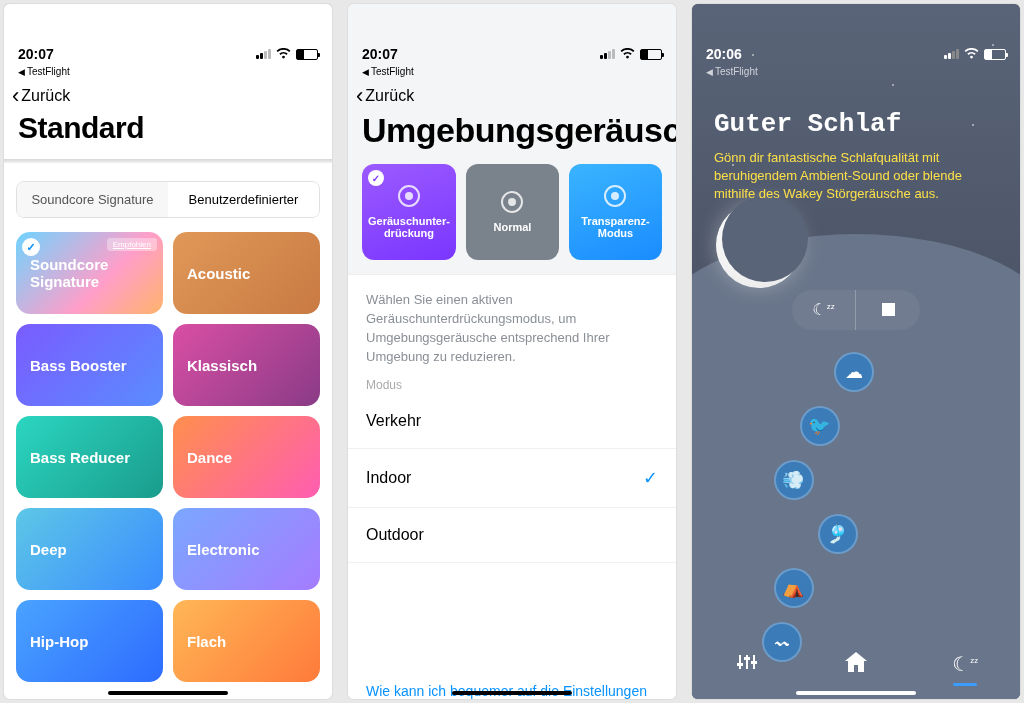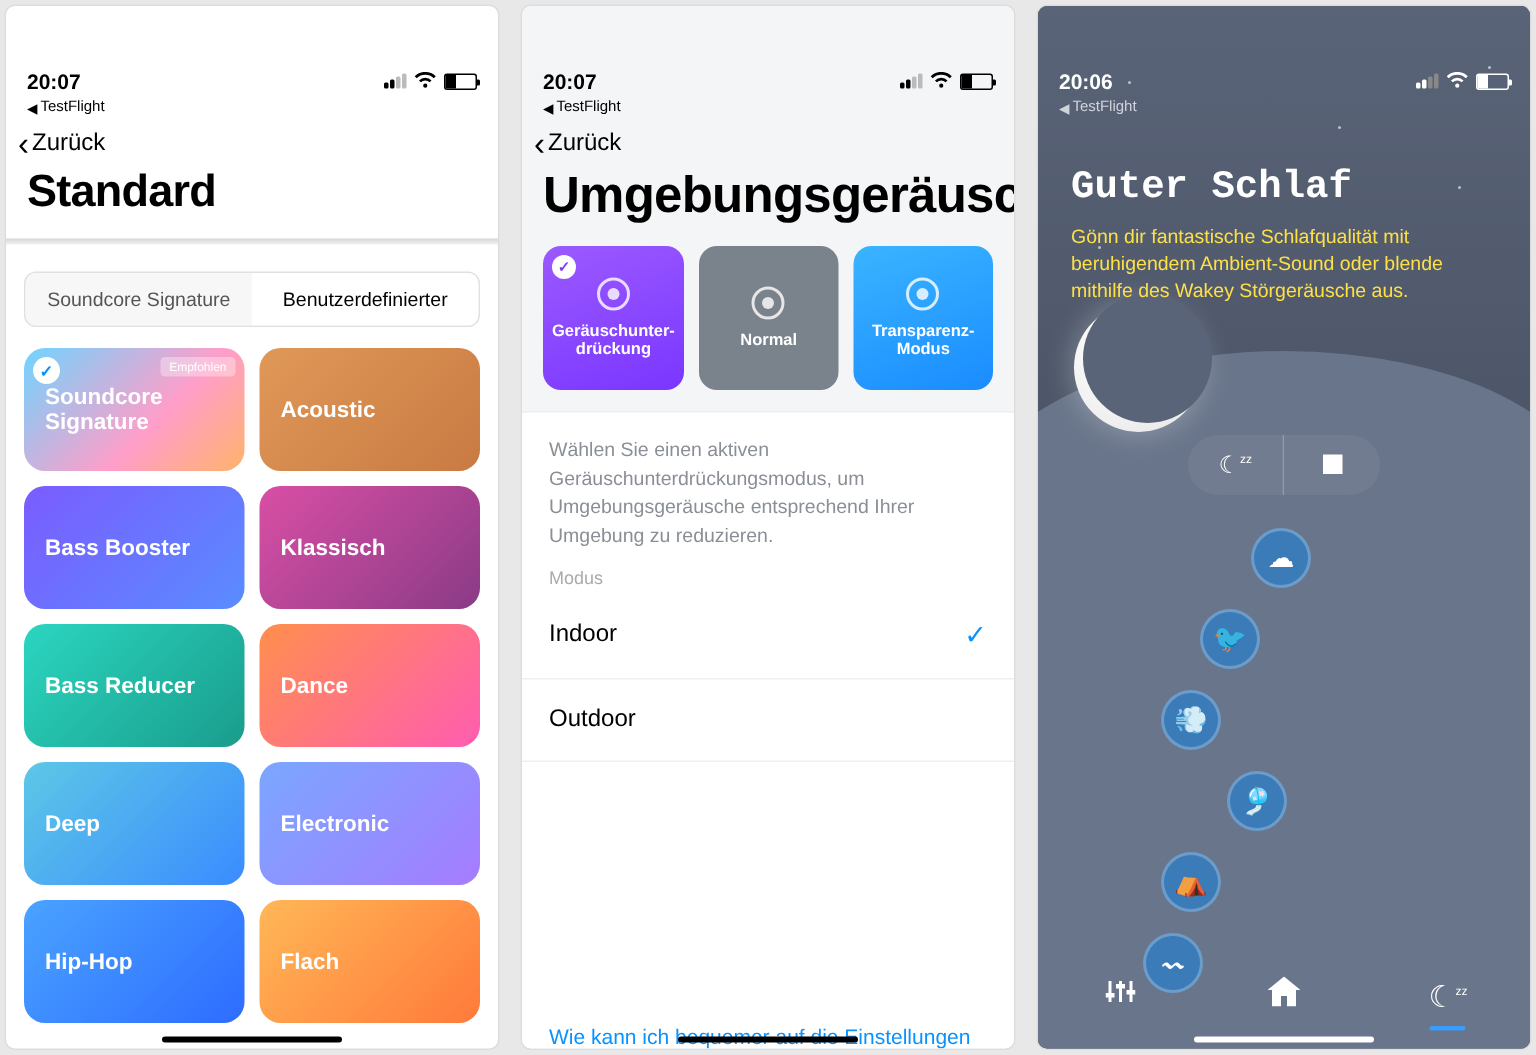--- a/index.html
+++ b/index.html
@@ -30,21 +30,21 @@
   .title { font-size:30px; font-weight:800; padding:2px 14px 14px; letter-spacing:-0.5px; }
   .sep { height:4px; background:linear-gradient(#d6d6d6,#f2f2f2); }
 
   
   .segment { display:flex; margin:18px 12px 14px; border-radius:8px; overflow:hidden; border:1px solid #e0e0e0; }
   .segment div { flex:1; text-align:center; padding:10px 4px; font-size:13px; background:#fff; }
   .segment div.active { background:#fff; font-weight:500; }
   .segment div:not(.active){ background:#f7f7f7; color:#555; }
   .cards { display:grid; grid-template-columns:1fr 1fr; gap:10px; padding:0 12px; }
   .card { height:82px; border-radius:14px; display:flex; align-items:center; padding:0 14px; color:#fff; font-weight:700; font-size:15px; position:relative; overflow:hidden; }
-  .card .badge { position:absolute; top:6px; right:6px; background:rgba(255,255,255,0.35); font-size:8px; padding:2px 6px; border-radius:3px; font-weight:500; }
+  .card .badge { position:absolute; top:6px; right:6px; background:rgba(255,255,255,0.35); font-size:8px; padding:2px 6px; border-radius:3px; font-weight:500;text-decoration:underline; }
   .card .tick { position:absolute; top:6px; left:6px; width:18px; height:18px; background:#fff; border-radius:50%; color:#0892ff; font-size:11px; display:flex; align-items:center; justify-content:center; }
   .g1{background:linear-gradient(135deg,#6fd4ff 0%,#ff9ec9 60%,#ffb36b 100%)}
   .g2{background:linear-gradient(135deg,#e09858,#c87a42)}
   .g3{background:linear-gradient(135deg,#7a5cff,#5a8cff)}
   .g4{background:linear-gradient(135deg,#2bd6c0,#1a9c8c)}
   .g5{background:linear-gradient(135deg,#d94fa5,#8a3b86)}
   .g6{background:linear-gradient(135deg,#ff8f4d,#ff5db1)}
   .g7{background:linear-gradient(135deg,#5dc7e6,#3a8cff)}
   .g8{background:linear-gradient(135deg,#7aa7ff,#a57cff)}
   .g9{background:linear-gradient(135deg,#ffb757,#ff7a3a)}
@@ -215,20 +215,23 @@
         <div class="mode m2">
           <span class="ic"></span>
           <span>Transparenz-Modus</span>
         </div>
       </div>
     </div>
     <div class="body">
       <div class="help">Wählen Sie einen aktiven Geräuschunterdrückungsmodus, um Umgebungsgeräusche entsprechend Ihrer Umgebung zu reduzieren.</div>
       <div class="modus-lbl">Modus</div>
       <div class="opt">
+          <span>Verkehr</span>
+        </div>
+      <div class="opt">
           <span>Indoor</span>
           <span class="ck">✓</span>
         </div>
       <div class="opt">
           <span>Outdoor</span>
         </div>
       <div style="flex:1"></div>
       <div class="link">Wie kann ich bequemer auf die Einstellungen</div>
     </div>
     <div class="home-ind"></div>

